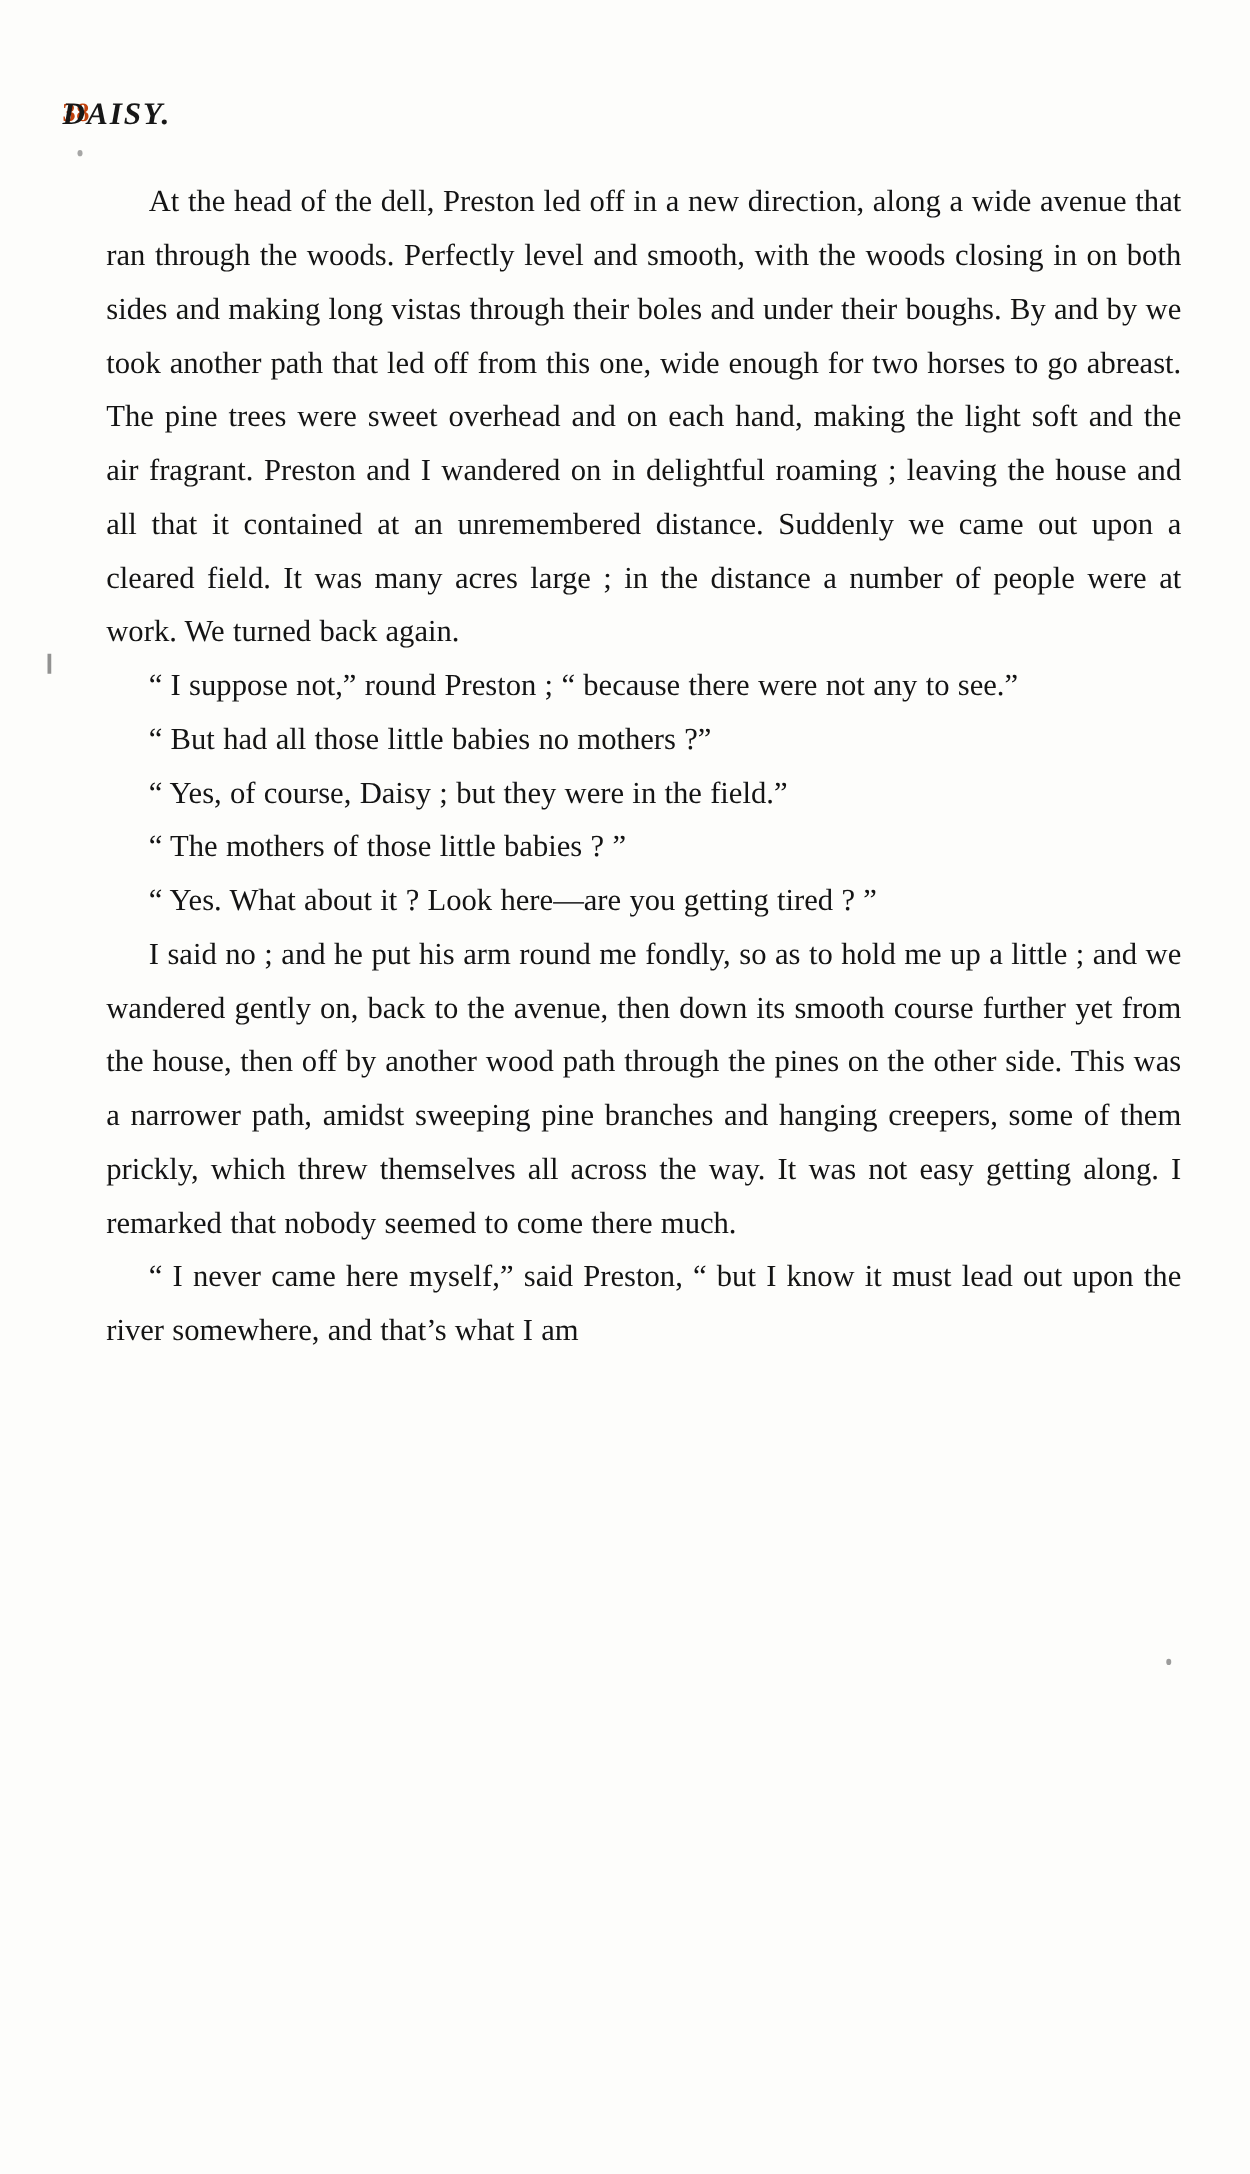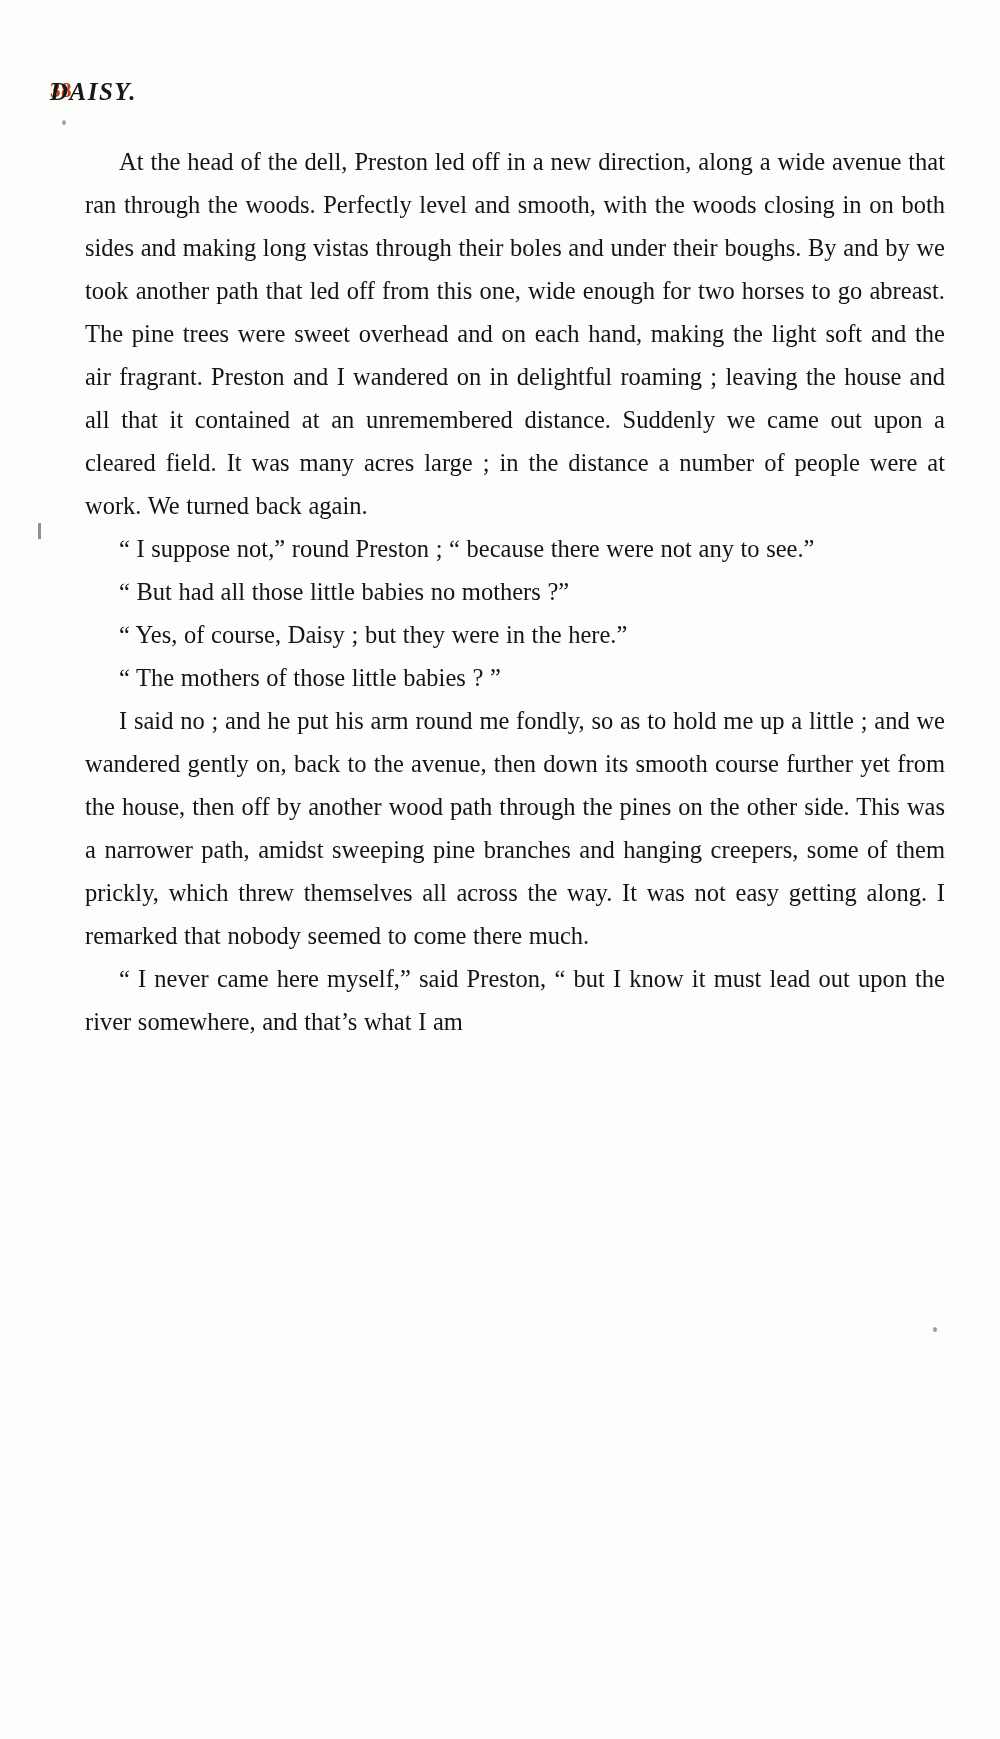--- a/index.html
+++ b/index.html
@@ -116,19 +116,20 @@
   </div>
 
   <div class="mark-folio-dot"></div>
   <div class="mark-left"></div>
   <div class="mark-right"></div>
 
   <div class="body-text">
     <p class="indent">At the head of the dell, Preston led off in a new direction, along a wide avenue that ran through the woods. Perfectly level and smooth, with the woods closing in on both sides and making long vistas through their boles and under their boughs. By and by we took another path that led off from this one, wide enough for two horses to go abreast. The pine trees were sweet overhead and on each hand, making the light soft and the air fragrant. Preston and I wandered on in delightful roaming ; leaving the house and all that it contained at an unremembered distance. Suddenly we came out upon a cleared field. It was many acres large ; in the distance a number of people were at work. We turned back again.</p>
     <p class="indent">“ I suppose not,” round Preston ; “ because there were not any to see.”</p>
     <p class="indent tight">“ But had all those little babies no mothers ?”</p>
-    <p class="indent tight">“ Yes, of course, Daisy ; but they were in the here.”</p>
+    <p class="indent tight">“ Yes, of course, Daisy ; but they were in the field.”</p>
     <p class="indent tight">“ The mothers of those little babies ? ”</p>
+    <p class="indent tight">“ Yes. What about it ? Look here—are you getting tired ? ”</p>
     <p class="indent">I said no ; and he put his arm round me fondly, so as to hold me up a little ; and we wandered gently on, back to the avenue, then down its smooth course further yet from the house, then off by another wood path through the pines on the other side. This was a narrower path, amidst sweeping pine branches and hanging creepers, some of them prickly, which threw themselves all across the way. It was not easy getting along. I remarked that nobody seemed to come there much.</p>
     <p class="indent">“ I never came here myself,” said Preston, “ but I know it must lead out upon the river somewhere, and that’s what I am</p>
   </div>
 
 </div>
 
 </body></html>

